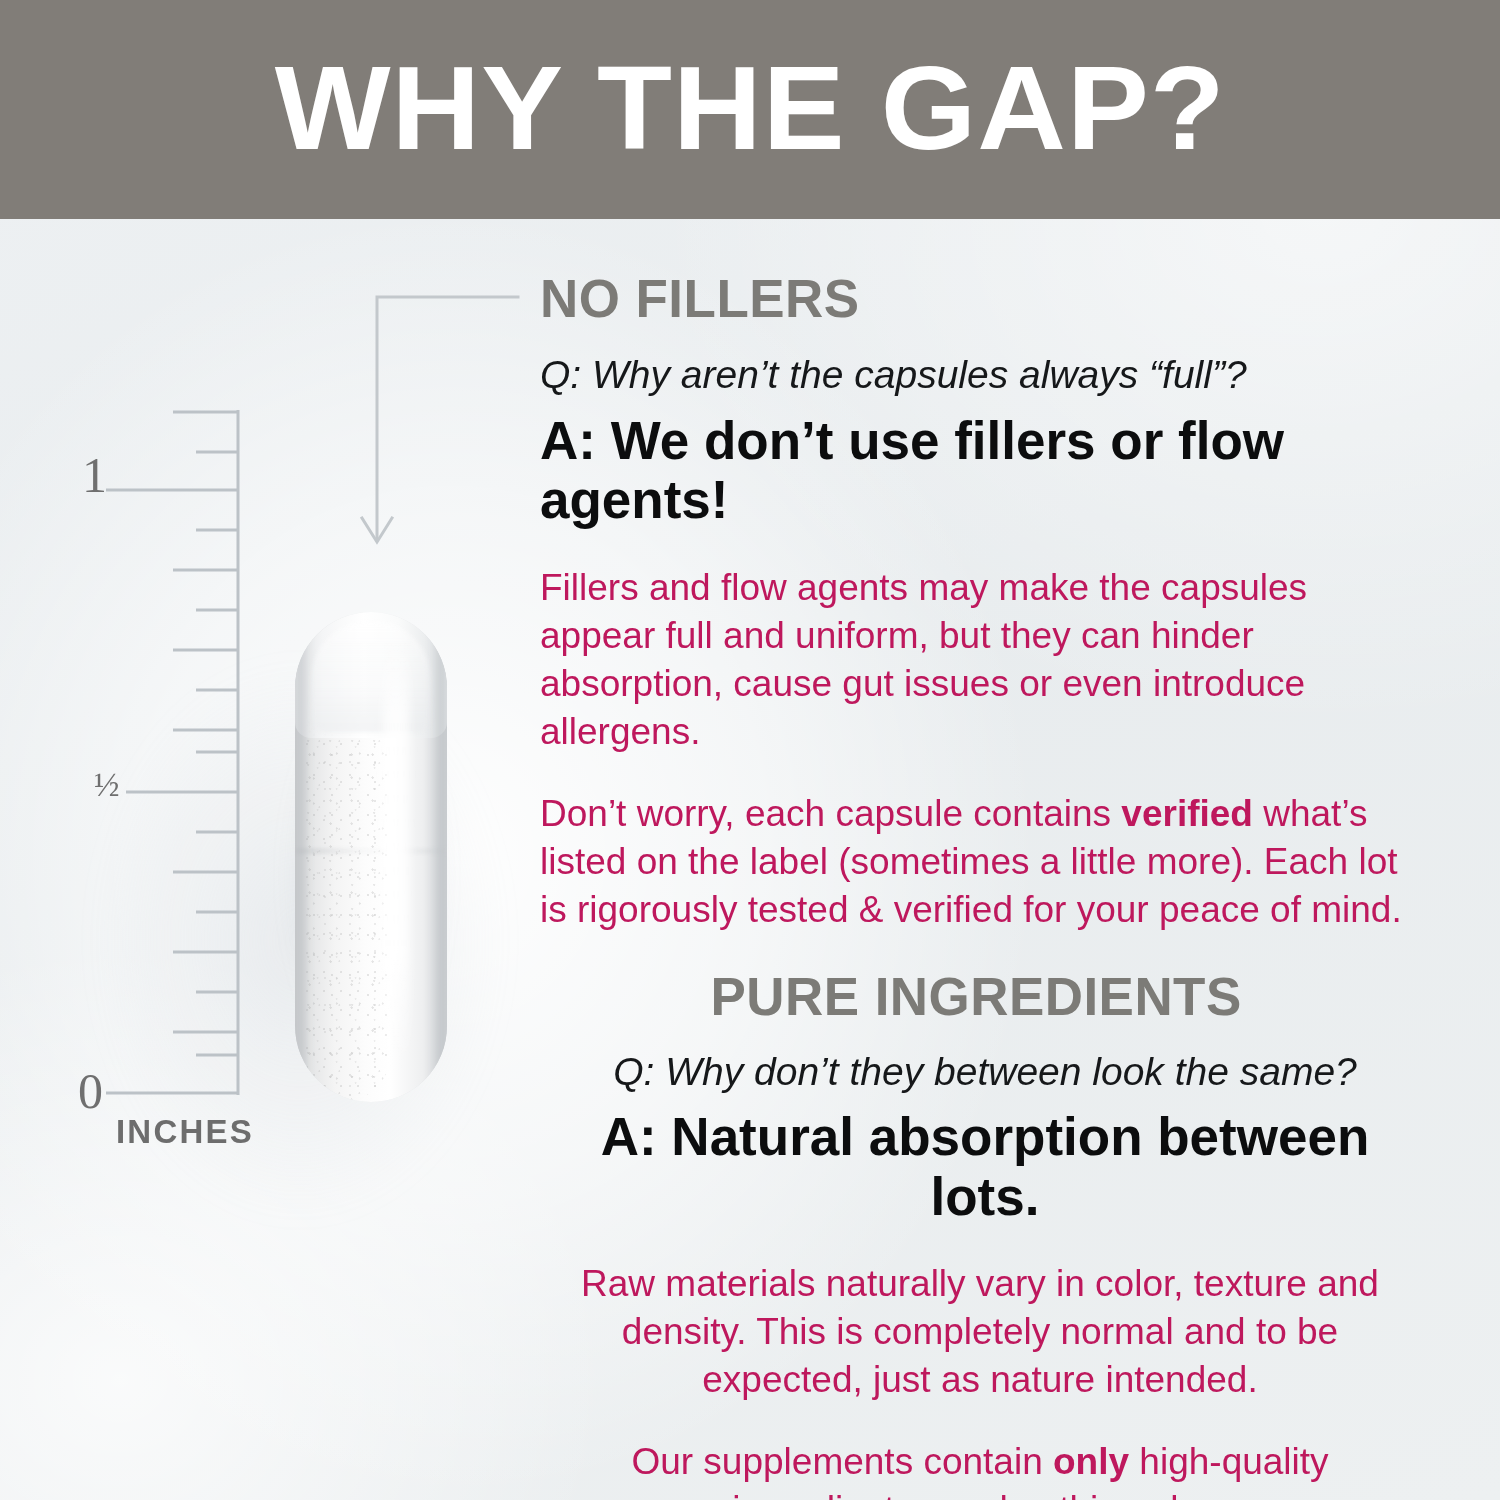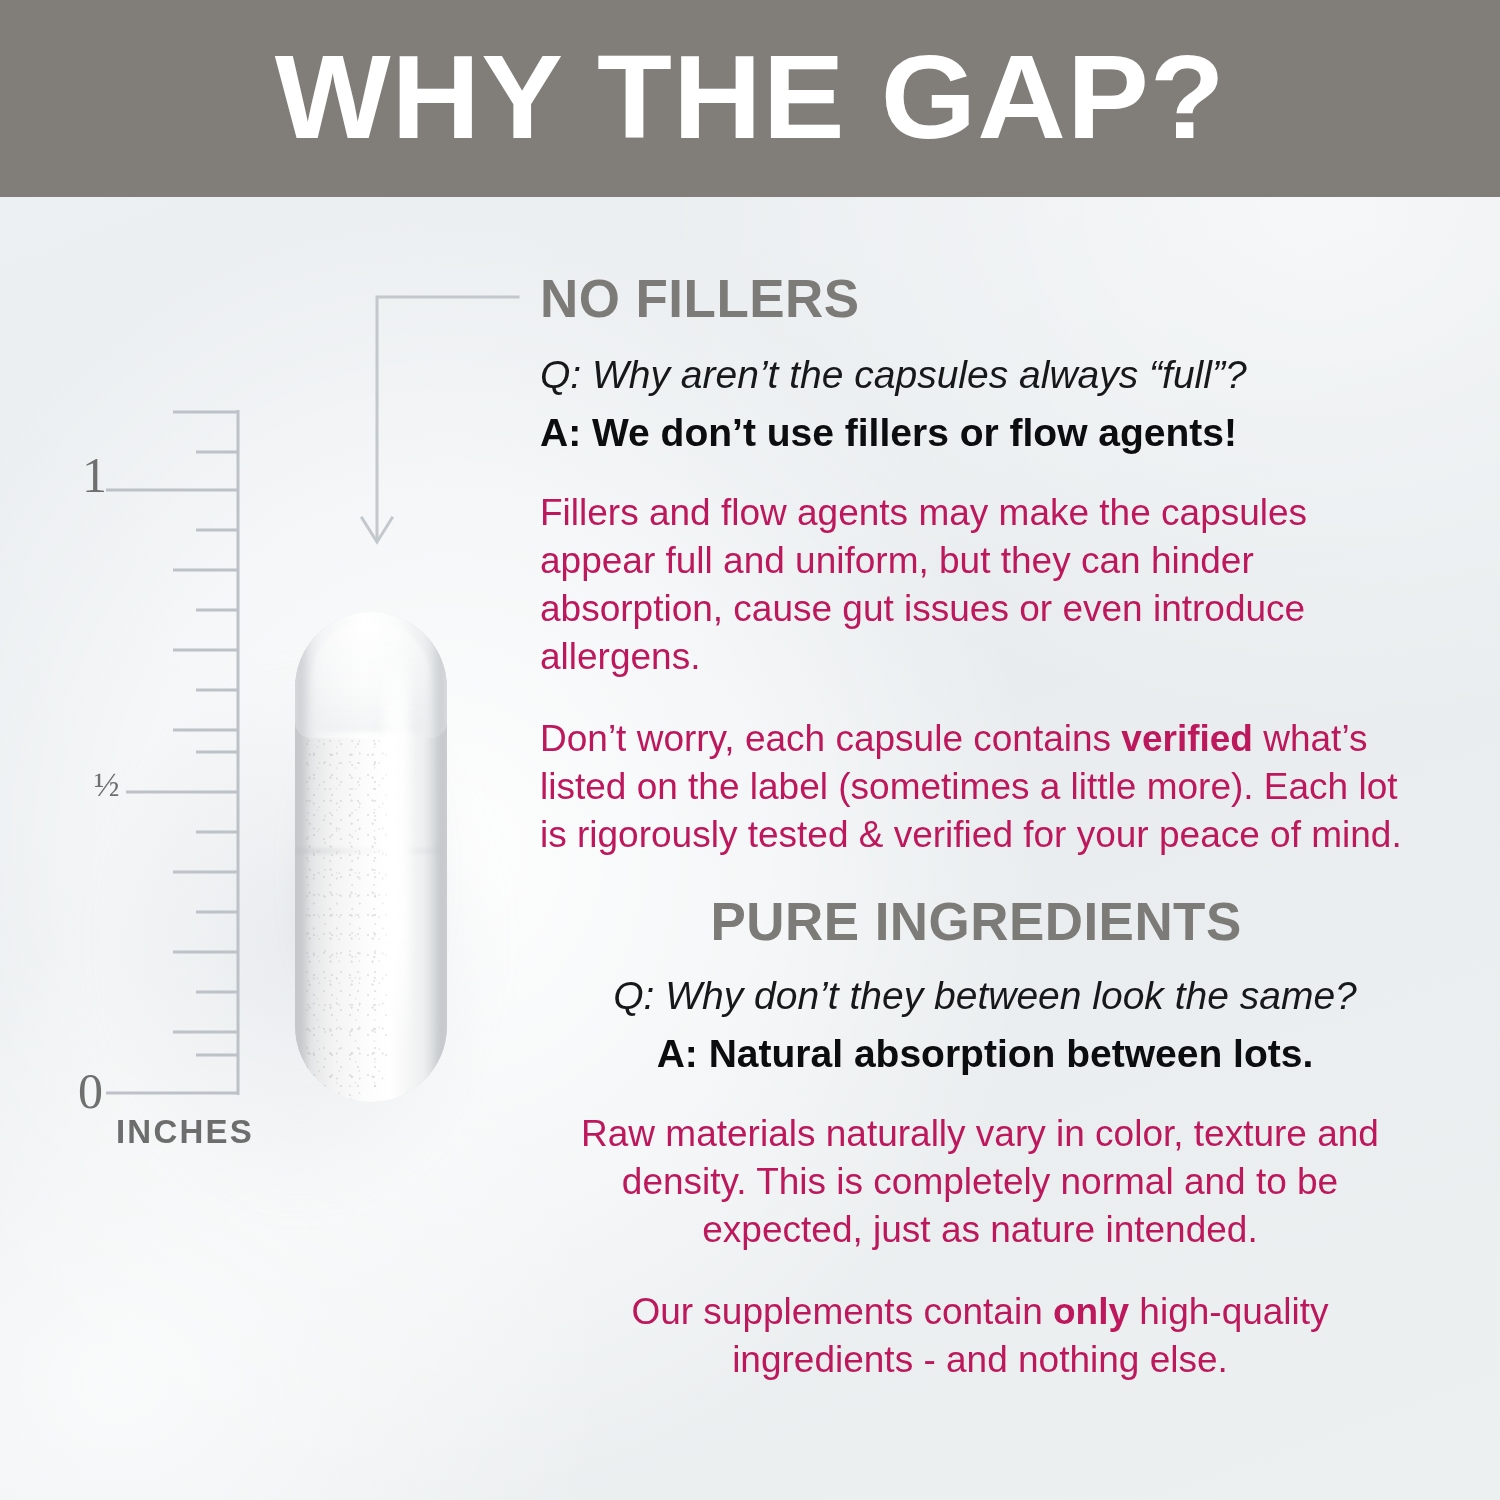--- a/index.html
+++ b/index.html
@@ -35,21 +35,21 @@
     width: 560px; height: 760px;
     background: radial-gradient(ellipse 50% 50% at 50% 50%, rgba(196,203,210,0.30) 0%, rgba(196,203,210,0.10) 48%, rgba(196,203,210,0) 74%);
     filter: blur(14px);
   }
 
   
   .header-band {
     position: absolute;
     left: 0; top: 0;
     width: 1500px;
-    height: 197px;
+    height: 219px;
     background: #817d78;
     display: flex;
     align-items: center;
     justify-content: center;
   }
   .header-title {
     color: #ffffff;
     font-family: "Liberation Sans", sans-serif;
     font-weight: 700;
     font-size: 118px;
@@ -248,21 +248,21 @@
     font-style: italic;
     font-weight: 400;
     font-size: 39px;
     line-height: 1.12;
     margin: 0 0 14px 0;
   }
   .qa-answer {
     color: #0c0d0e;
     font-family: "Liberation Sans", sans-serif;
     font-weight: 700;
-    font-size: 39px;
+    font-size: 53px;
     line-height: 1.12;
     margin: 0 0 34px 0;
   }
   .para {
     color: #be185d;
     font-family: "Liberation Sans", sans-serif;
     font-weight: 400;
     font-size: 37px;
     line-height: 1.30;
     margin: 0 0 34px 0;

